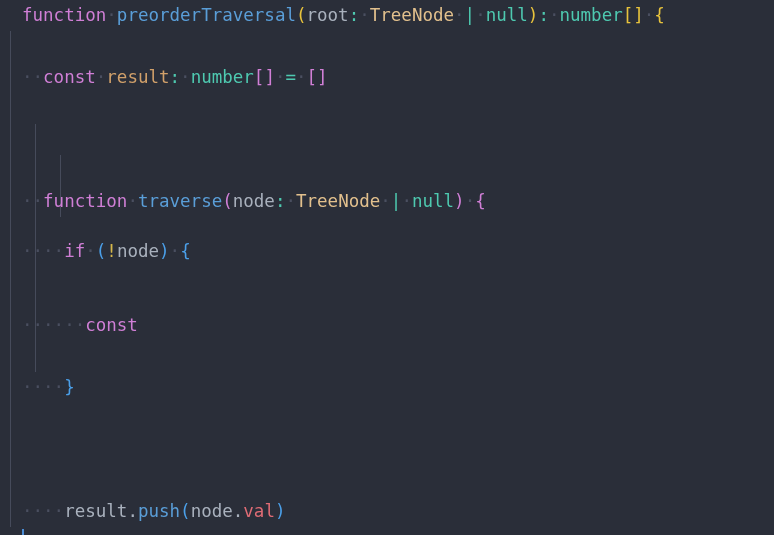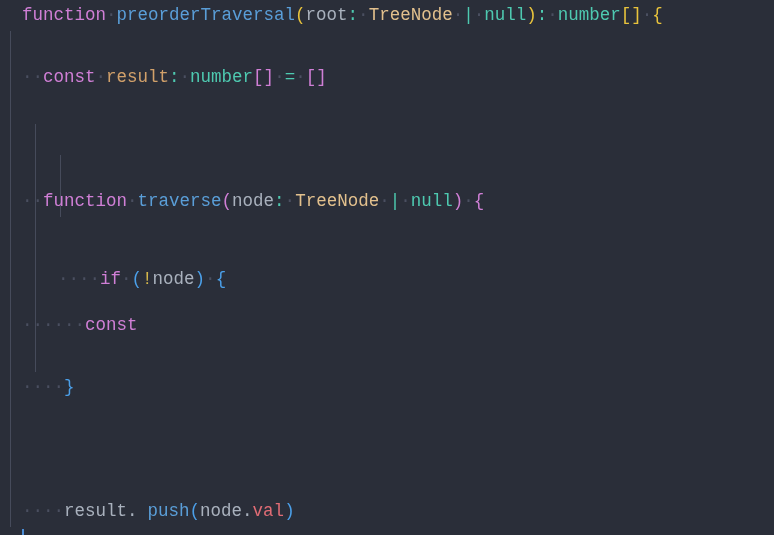--- a/index.html
+++ b/index.html
@@ -23,21 +23,20 @@
     overflow: hidden;
   }
 
   
   .code-area {
     position: absolute;
     left: 0;
     top: 0;
     width: 624px;
     height: 535px;
-    font-family: Liberation Mono, monospace;
   }
 
   .line {
     position: relative;
     height: 31px;
     line-height: 31px;
     font-size: 17.5px;
     letter-spacing: 0px;
     white-space: pre;
     padding-left: 22px;
@@ -68,21 +67,21 @@
 
   
   .kw      { color: #d07fd6; }  
   .fn      { color: #5a9ed8; }  
   .type    { color: #e2c08d; }  
   .prim    { color: #4ec9b0; }  
   .op      { color: #4ec9b0; }  
   .var     { color: #a9b1bd; }  
   .varorg  { color: #d1a06a; }  
   .prop    { color: #e06c75; }  
-  .method  { color: #5a9ed8; margin-left: 10px; }  
+  .method  { color: #5a9ed8; }  
   .bang    { color: #d6b84b; }
 
   
   .b1 { color: #e8c33c; }  
   .b2 { color: #d07fd6; }  
   .b3 { color: #4b9fe8; }  
 
   
   .ws { color: #4a4f60; }
 </style>
@@ -95,21 +94,21 @@
       <div class="guide" style="left: 10px; top: 31px; height: 496px; background: rgb(70, 75, 91);"></div>
       <div class="guide" style="left: 35px; top: 124px; height: 248px; background: rgb(70, 75, 91);"></div>
       <div class="guide" style="left: 60px; top: 155px; height: 62px; background: rgb(70, 75, 91);"></div>
     </div>
 
   <div class="code-area">
       <div class="line" style="top: 0px;"><span class="kw">function</span><span class="ws" style="color: rgb(74, 79, 96);">·</span><span class="fn">preorderTraversal</span><span class="b1">(</span><span class="var">root</span><span class="op">:</span><span class="ws" style="color: rgb(74, 79, 96);">·</span><span class="type">TreeNode</span><span class="ws" style="color: rgb(74, 79, 96);">·</span><span class="op">|</span><span class="ws" style="color: rgb(74, 79, 96);">·</span><span class="prim">null</span><span class="b1">)</span><span class="op">:</span><span class="ws" style="color: rgb(74, 79, 96);">·</span><span class="prim">number</span><span class="b1">[]</span><span class="ws" style="color: rgb(74, 79, 96);">·</span><span class="b1">{</span></div>
       <div class="line" style="top: 31px;"><span class="ws" style="color: rgb(74, 79, 96);">··</span><span class="kw">const</span><span class="ws" style="color: rgb(74, 79, 96);">·</span><span class="varorg">result</span><span class="op">:</span><span class="ws" style="color: rgb(74, 79, 96);">·</span><span class="prim">number</span><span class="b2">[]</span><span class="ws" style="color: rgb(74, 79, 96);">·</span><span class="op">=</span><span class="ws" style="color: rgb(74, 79, 96);">·</span><span class="b2">[]</span></div>
       <div class="line" style="top: 62px;"></div>
       <div class="line" style="top: 93px;"><span class="ws" style="color: rgb(74, 79, 96);">··</span><span class="kw">function</span><span class="ws" style="color: rgb(74, 79, 96);">·</span><span class="fn">traverse</span><span class="b2">(</span><span class="var">node</span><span class="op">:</span><span class="ws" style="color: rgb(74, 79, 96);">·</span><span class="type">TreeNode</span><span class="ws" style="color: rgb(74, 79, 96);">·</span><span class="op">|</span><span class="ws" style="color: rgb(74, 79, 96);">·</span><span class="prim">null</span><span class="b2">)</span><span class="ws" style="color: rgb(74, 79, 96);">·</span><span class="b2">{</span></div>
-      <div class="line" style="top: 140px; margin-left: 36px;"><span class="ws" style="color: rgb(74, 79, 96);">····</span><span class="kw">if</span><span class="ws" style="color: rgb(74, 79, 96);">·</span><span class="b3">(</span><span class="bang">!</span><span class="var">node</span><span class="b3">)</span><span class="ws" style="color: rgb(74, 79, 96);">·</span><span class="b3">{</span></div>
+      <div class="line" style="top: 112px;"><span class="ws" style="color: rgb(74, 79, 96);">····</span><span class="kw">if</span><span class="ws" style="color: rgb(74, 79, 96);">·</span><span class="b3">(</span><span class="bang">!</span><span class="var">node</span><span class="b3">)</span><span class="ws" style="color: rgb(74, 79, 96);">·</span><span class="b3">{</span></div>
       <div class="line" style="top: 155px;"><span class="ws" style="color: rgb(74, 79, 96);">······</span><span class="kw">const</span></div>
       <div class="line" style="top: 186px;"><span class="ws" style="color: rgb(74, 79, 96);">····</span><span class="b3">}</span></div>
       <div class="line" style="top: 217px;"></div>
       <div class="line" style="top: 248px;"><span class="ws" style="color: rgb(74, 79, 96);">····</span><span class="var">result</span><span class="var">.</span><span class="method">push</span><span class="b3">(</span><span class="var">node</span><span class="var">.</span><span class="prop">val</span><span class="b3">)</span></div>
     </div>
 
   <div class="caret" style="left: 22px; top: 529px; height: 27px; background: rgb(75, 141, 214); display: block;"></div>
 
 </div>
 

